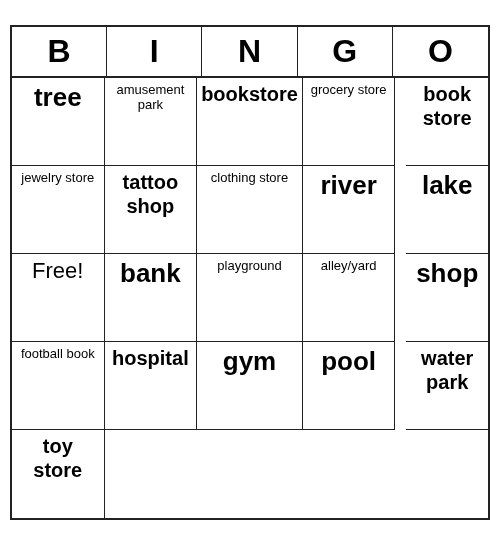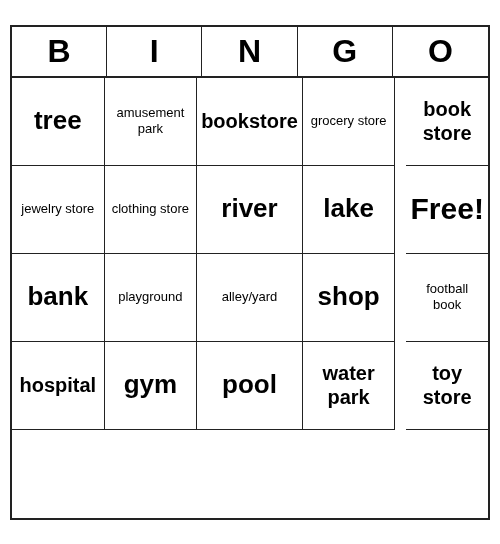--- a/index.html
+++ b/index.html
@@ -35,21 +35,20 @@
     .bingo-grid {
       display: grid;
       grid-template-columns: repeat(5, 1fr);
       grid-template-rows: repeat(5, 1fr);
     }
     .bingo-cell {
       border-right: 1px solid #222;
       border-bottom: 1px solid #222;
       min-height: 88px;
       display: flex;
-      align-items: center;
       justify-content: center;
       text-align: center;
       padding: 4px;
       line-height: 1.2;
     }
     .bingo-cell:nth-child(5n) {
       border-right: none;
       margin-left: 11px;
     }
     .bingo-cell:nth-child(n+21) {
@@ -64,22 +63,22 @@
       font-weight: bold;
     }
     .cell-text.medium {
       font-size: 20px;
       font-weight: bold;
     }
     .cell-text.small {
       font-size: 13px;
     }
     .cell-text.free {
-      font-size: 30px;
-      font-weight: bold;
+      font-size: 22px;
+      font-weight: normal;
     }
   </style>
 </head>
 <body>
 
 <div class="bingo-card">
   <div class="bingo-header">
   <div class="bingo-header-cell">B</div>
       <div class="bingo-header-cell">I</div>
       <div class="bingo-header-cell">N</div>
@@ -97,20 +96,23 @@
         <span class="cell-text medium">bookstore</span>
       </div>
       <div class="bingo-cell">
         <span class="cell-text small">grocery store</span>
       </div>
       <div class="bingo-cell">
         <span class="cell-text medium">book store</span>
       </div>
       <div class="bingo-cell">
         <span class="cell-text small">jewelry store</span>
+      </div>
+      <div class="bingo-cell">
+        <span class="cell-text medium">tattoo shop</span>
       </div>
       <div class="bingo-cell">
         <span class="cell-text small">clothing store</span>
       </div>
       <div class="bingo-cell">
         <span class="cell-text large">river</span>
       </div>
       <div class="bingo-cell">
         <span class="cell-text large">lake</span>
       </div>

